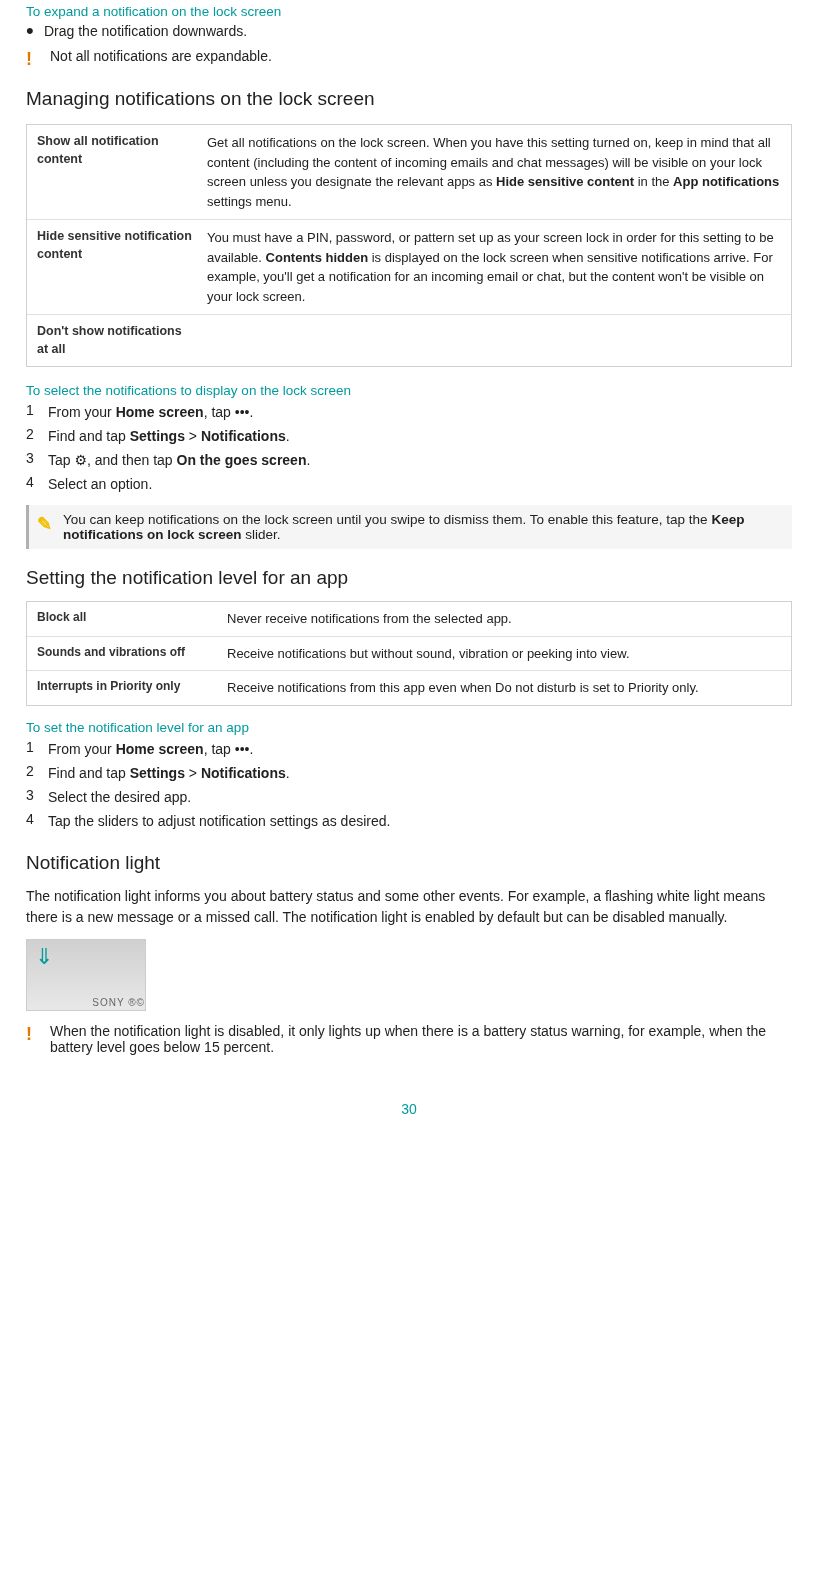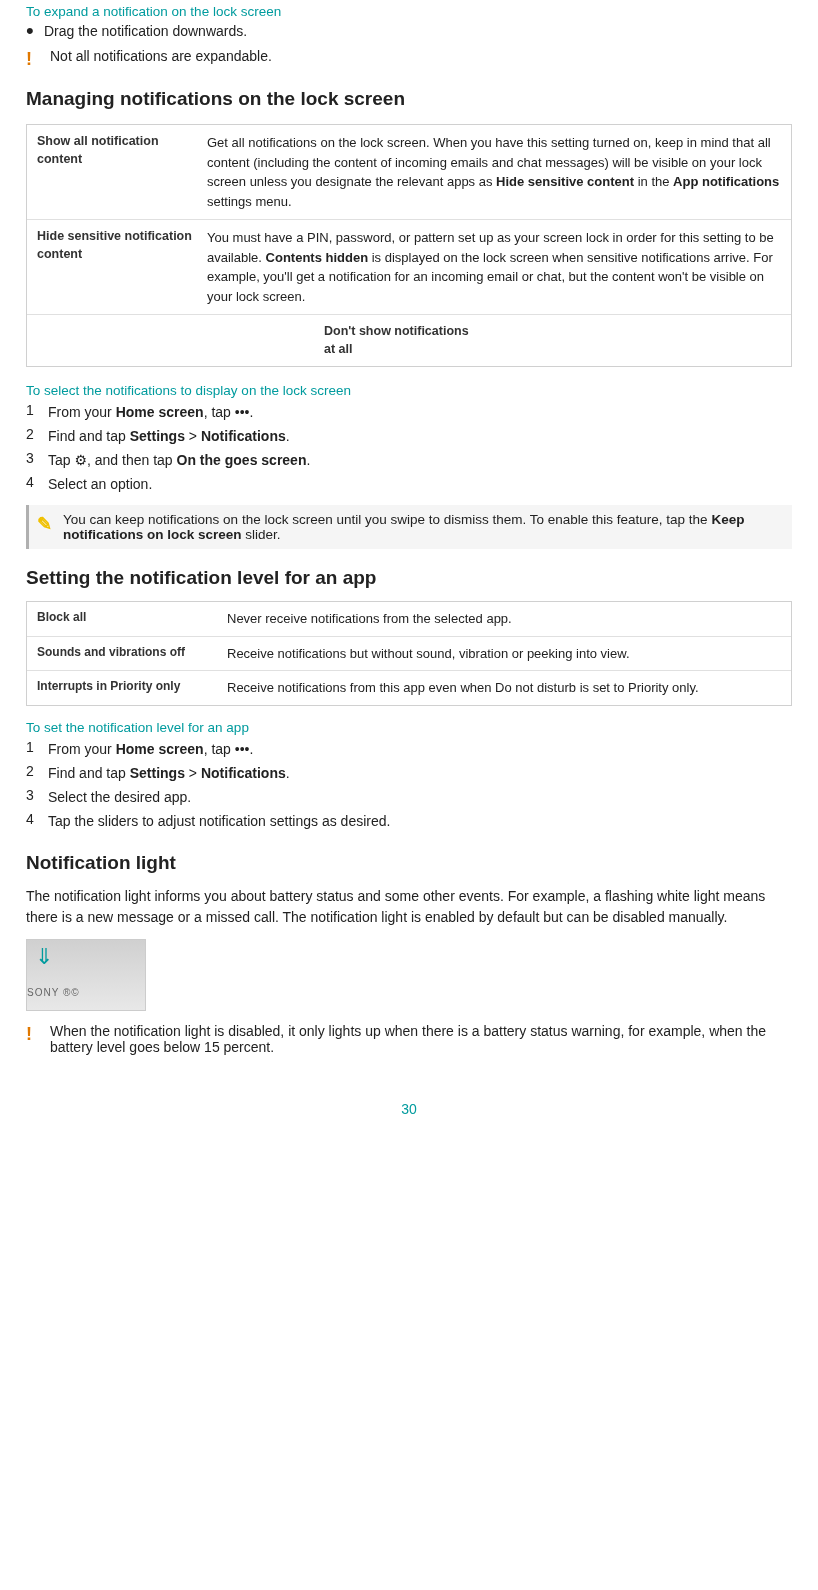--- a/index.html
+++ b/index.html
@@ -7,21 +7,21 @@
       font-family: Arial, sans-serif;
       font-size: 14px;
       color: #222;
       background: #fff;
       width: 818px;
       min-height: 1590px;
       padding: 0 26px 40px 26px;
     }
     .section-heading {
       font-size: 19px;
-      font-weight: bold;
+      font-weight: normal;
       color: #222;
       margin: 18px 0 12px 0;
     }
     .bullet-item {
       display: flex;
       align-items: flex-start;
       margin-bottom: 6px;
     }
     .bullet-dot {
       min-width: 18px;
@@ -64,21 +64,20 @@
     .tip-text { flex: 1; font-size: 13.5px; }
     .table-section {
       margin: 14px 0 14px 0;
       border: 1px solid #d0d0d0;
       width: 100%;
     }
     .table-row {
       display: flex;
       border-bottom: 1px solid #e0e0e0;
       padding: 8px 10px;
-      justify-content: center;
     }
     .table-row:last-child { border-bottom: none; }
     .table-key {
       min-width: 170px;
       max-width: 170px;
       font-size: 12.5px;
       font-weight: bold;
       color: #333;
       padding-right: 12px;
       line-height: 1.4;
@@ -125,22 +124,22 @@
       justify-content: center;
       position: relative;
       overflow: hidden;
     }
     .notification-img-inner {
       width: 100%;
       height: 100%;
       background: linear-gradient(to bottom, #d0d0d0 0%, #e8e8e8 100%);
       display: flex;
       align-items: flex-end;
-      justify-content: flex-start;
-      padding-bottom: 12px;
+      justify-content: flex-end;
+      padding-bottom: 2px;
     }
     .sony-label {
       font-size: 10px;
       color: #666;
       letter-spacing: 1px;
     }
     .download-arrow {
       position: absolute;
       top: 4px;
       left: 8px;

